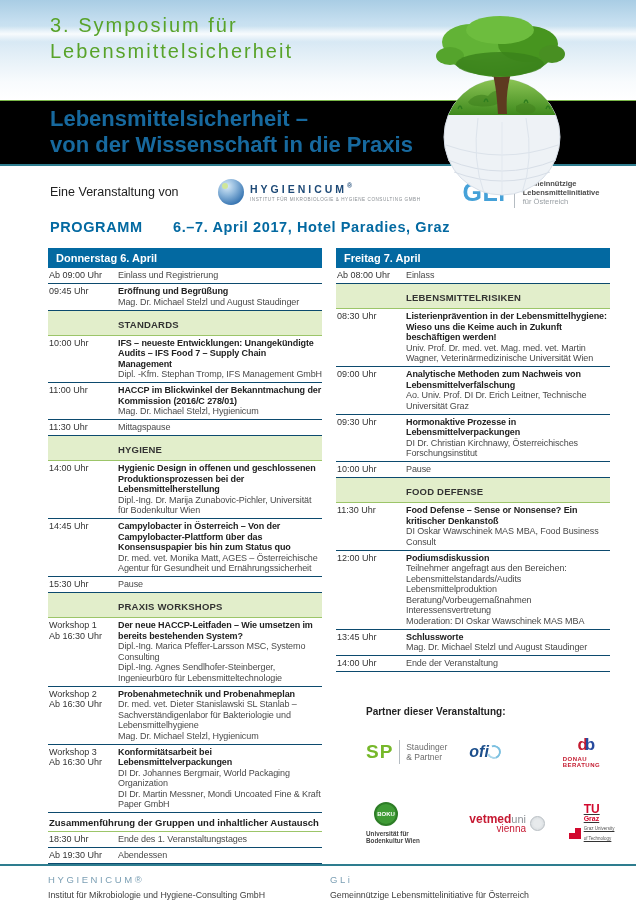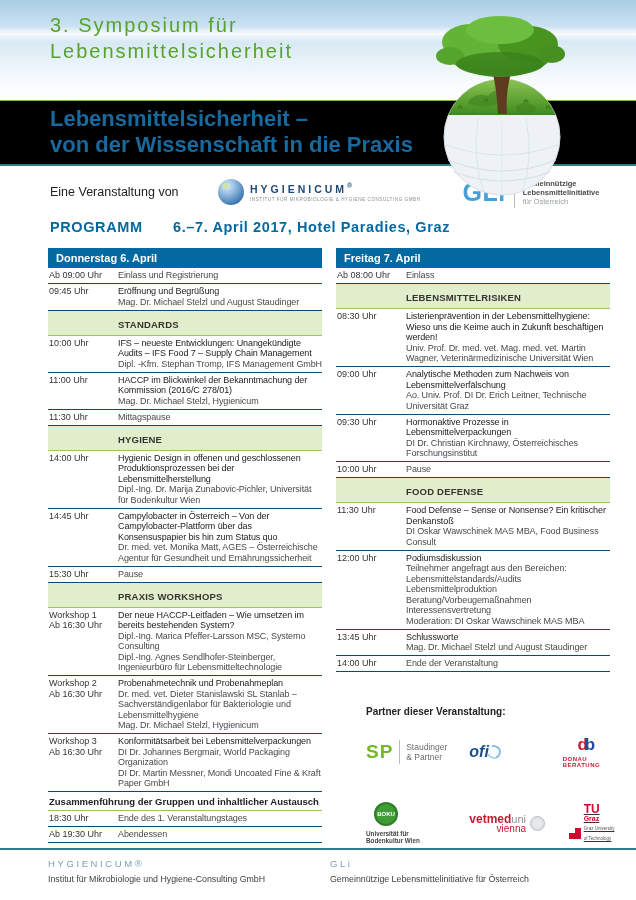--- a/index.html
+++ b/index.html
@@ -46,21 +46,21 @@
   .program-row span{ color:#0369a1; font-weight:bold; font-size:14.5px; letter-spacing:.6px; }
   .program-row .plabel{ margin-right:26px; }
   
   .cols{ display:flex; gap:14px; padding:6px 26px 0 48px; }
   .col{ width:274px; flex:none; }
   .day-header{ background:#0369a1; color:#fff; font-weight:bold; font-size:11px; padding:4px 8px 4px 8px; }
   .item-row{ display:flex; padding:2px 0 2.5px 0; border-bottom:1px solid #0c4a6e; }
   .item-row .time{ width:70px; flex:none; font-size:9px; line-height:10.5px; color:#333; padding-left:1px;}
   .item-row .desc{ flex:1; font-size:9px; line-height:10.5px; letter-spacing:-0.1px;}
   .etitle{ color:#4a4a4a; }
-  .etitle.bold{ font-weight:normal; color:#222; }
+  .etitle.bold{ font-weight:bold; color:#222; }
   .speaker{ color:#4a4a4a; }
   .sec-row{ background:#e2eecb; border-bottom:1px solid #9cc569; padding:3px 0 3px 70px; }
   .sec-label{ font-weight:bold; font-size:9.5px; color:#333; letter-spacing:.2px;}
   .full-row{ font-weight:bold; font-size:9.5px; color:#222; padding:3.5px 0 3.5px 1px; border-bottom:1px solid #9cc569; }
   
   .partners{ margin-top:34px; padding-left:30px; }
   .partners-label{ font-size:10px; font-weight:bold; color:#222; margin-bottom:18px; }
   .logo-grid{ display:flex; flex-wrap:wrap; row-gap:34px; }
   .logo-cell{ width:33.33%; display:flex; align-items:center; }
   .sp-mark{ color:#76b82a; font-size:19px; font-weight:bold; letter-spacing:1px; }

